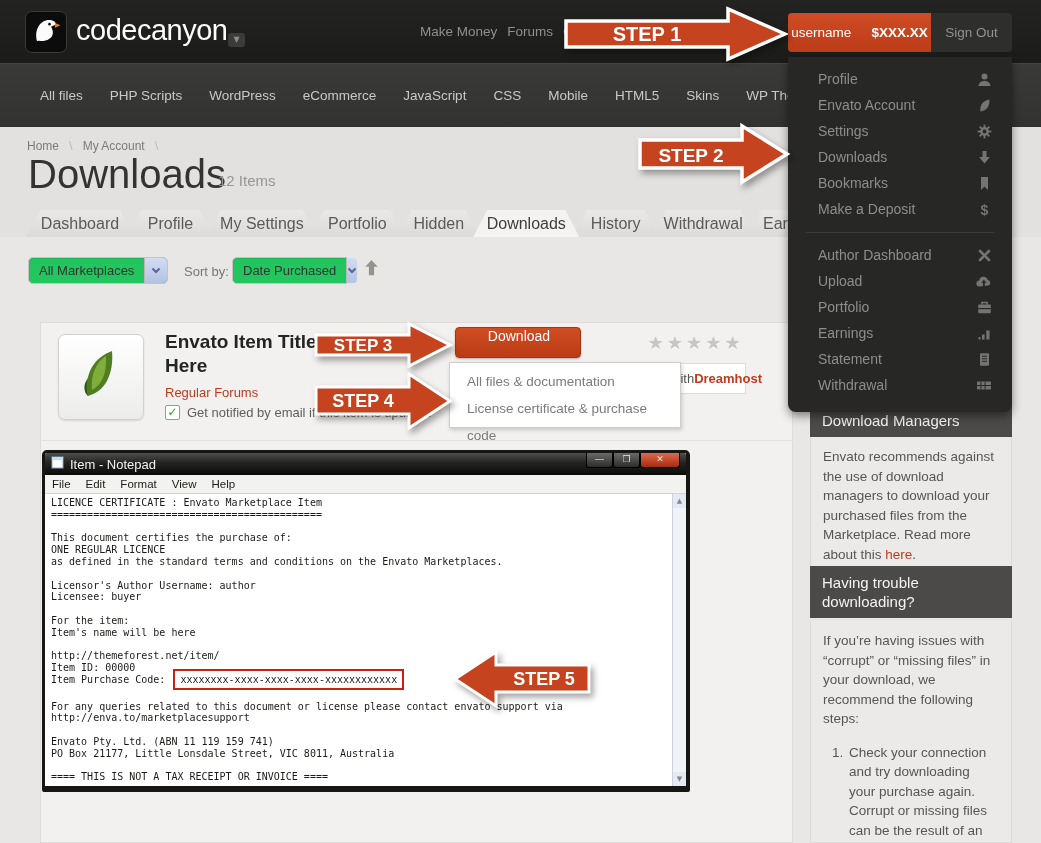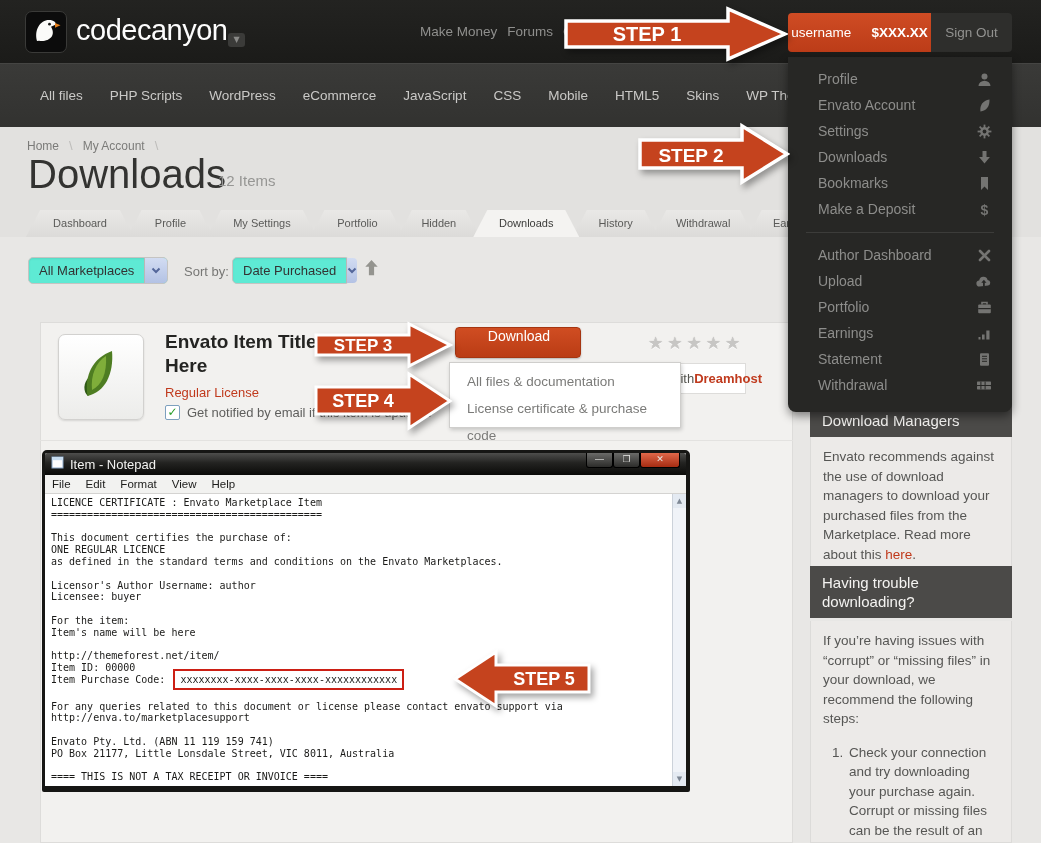--- a/index.html
+++ b/index.html
@@ -33,31 +33,31 @@
 
   
   .crumbs { left:27px; top:138px; font-size:12px; color:#7b7b79; display:flex; gap:10px; align-items:center; }
   .crumbs .sep { color:#bdbcba; font-size:13px; }
   .crumbs .bc { cursor:pointer; }
   .pg-title { left:28px; top:152px; font-size:40px; color:#333331; }
   .pg-count { left:218px; top:172px; font-size:15px; color:#969694; }
 
   
   .tabs { left:26px; top:210px; height:27px; white-space:nowrap; z-index:5; }
-  .tab { display:inline-block; height:27px; line-height:27px; text-align:center; font-size:11px; color:#5a5a58;
+  .tab { display:inline-block; height:27px; line-height:27px; text-align:center; font-size:16px; color:#5a5a58;
          background:linear-gradient(#e9e8e6,#dcdbd9); clip-path:polygon(14px 0, calc(100% - 14px) 0, 100% 100%, 0 100%);
          margin-right:-11px; position:relative; cursor:pointer; filter:drop-shadow(0 0 1px #bcbbb9); }
   .tab.active { background:#f4f3f1; color:#3c3c3a; }
 
   .band { left:0; top:237px; width:1041px; height:606px; background:#e8e7e5; }
   .panel { left:40px; top:322px; width:753px; height:521px; background:#f2f1ef; border:1px solid #dddcda; }
   .panel-div { left:40px; top:440px; width:753px; height:1px; background:#e3e2e0; }
 
   
-  .select { height:27px; background:#5eead4; border:1px solid #c5c4c2; border-radius:5px; display:flex; align-items:center; box-shadow:inset 0 1px 2px rgba(0,0,0,.08); cursor:pointer; }
+  .select { height:27px; background:#22c55e; border:1px solid #c5c4c2; border-radius:5px; display:flex; align-items:center; box-shadow:inset 0 1px 2px rgba(0,0,0,.08); cursor:pointer; }
   .select .val { padding:0 10px; font-size:13px; color:#333; flex:1; white-space:nowrap; }
   .select .dd { width:23px; height:25px; background:linear-gradient(#d2dcf2,#b3c2e4); border-left:1px solid #b9b8b6; border-radius:0 4px 4px 0; display:flex; align-items:center; justify-content:center; }
   .sort-label { left:184px; top:264px; font-size:13px; color:#76766f4; color:#777775; }
 
   
   .thumb { left:58px; top:334px; width:86px; height:86px; background:linear-gradient(#ffffff,#ececea); border:1px solid #d2d1cf; border-radius:7px; display:flex; align-items:center; justify-content:center; box-shadow:0 1px 2px rgba(0,0,0,.12); }
   .item-title { left:165px; top:330px; width:170px; font-size:19px; font-weight:bold; color:#242422; line-height:24px; }
   .item-license { left:165px; top:385px; font-size:13px; color:#c03a1d; cursor:pointer; }
   .notify-row { left:165px; top:405px; display:flex; align-items:center; gap:7px; width:300px; }
   .cb { width:15px; height:15px; background:#fff; border:1px solid #7da0be; border-radius:2px; text-align:center; line-height:13px; font-size:12px; color:#259c25; font-weight:bold; cursor:pointer; }
@@ -202,21 +202,21 @@
   <div class="abs thumb">
     <span>
       <svg width="54" height="54" viewBox="0 0 54 54">
         <path d="M15,29 C9,35 9,44 14,48 C19,43 19,34 15,29 z" fill="#2f5a16"></path>
         <path d="M38,3 C19,10 10,27 13.5,48 C31,44 40,26 38,3 z" fill="#4e7d22"></path>
         <path d="M32,8 C22,14 16.5,27 18,42 C28,37 33,25 32,8 z" fill="#7fae3a"></path>
       </svg>
     </span>
   </div>
   <div class="abs item-title">Envato Item Title Here</div>
-  <div class="abs item-license">Regular License</div>
+  <div class="abs item-license">Regular Forums</div>
   <div class="abs notify-row">
     <span class="cb glyph">✓</span>
     <span class="nl">Get notified by email if this item is updated</span>
   </div>
 
   <div class="abs dl-btn">
     <span>Download</span>
     <span>
       <svg width="13" height="13" viewBox="0 0 13 13">
           <path d="M4.5,1 h4 v5.5 h3.2 l-5.2,5.5 -5.2,-5.5 h3.2 z" fill="#fff"></path>

